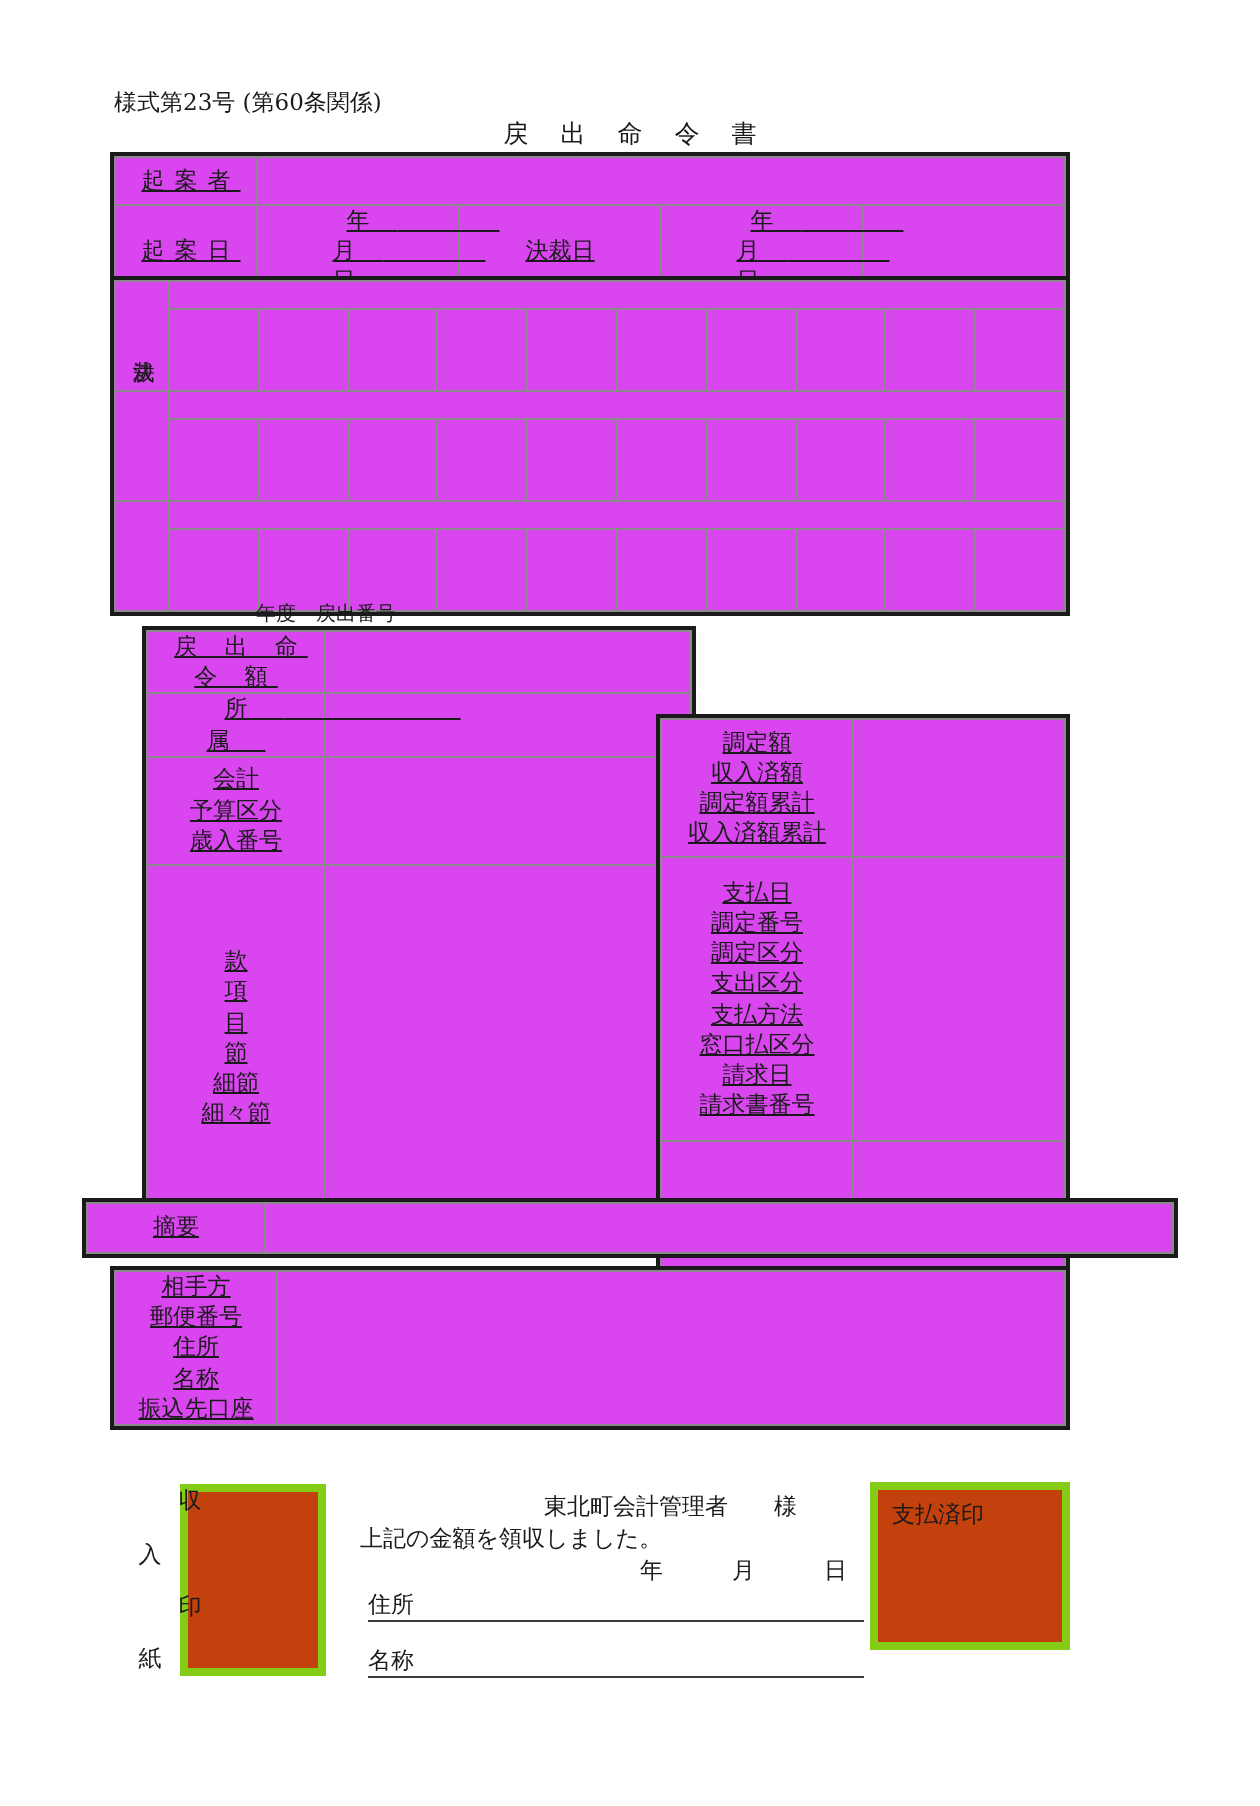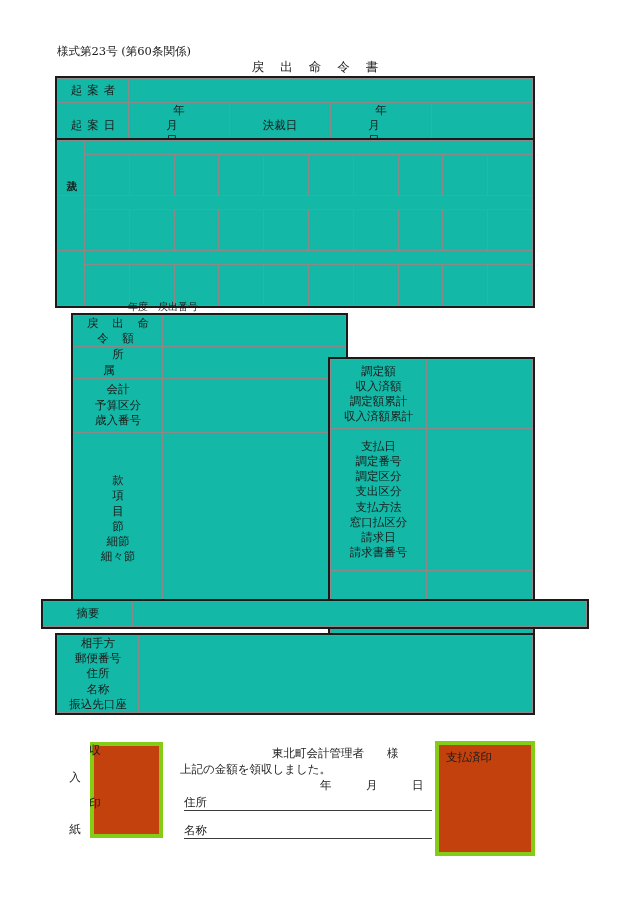--- a/index.html
+++ b/index.html
@@ -46,21 +46,22 @@
     top: 300px;
     font-size: 10px;
     white-space: nowrap;
   }
 
   
   table.grid {
     position: absolute;
     border-collapse: collapse;
     table-layout: fixed;
-    background: #14b8a6;
+    background: #d946ef;
+    text-decoration: underline;
   }
   table.grid > * > tr > td {
     border: 1px solid #8a8a8a;
     padding: 0;
     font-size: 11.5px;
     vertical-align: middle;
     text-align: center;
     line-height: 1.32;
   }
   .outer {
@@ -298,17 +299,17 @@
   <div class="receipt-text" style="left:180px; top:762px;">上記の金額を領収しました。</div>
 
   <div class="receipt-text" style="left:320px; top:778px;">年　　　月　　　日</div>
 
   <div class="receipt-text" style="left:184px; top:795px;">住所</div>
   <div class="rule" style="left:184px; top:810px; width:248px;"></div>
 
   <div class="receipt-text" style="left:184px; top:823px;">名称</div>
   <div class="rule" style="left:184px; top:838px; width:248px;"></div>
 
-  <div class="stampbox" style="left:435px; top:741px; width:100px; height:115px;">
+  <div class="stampbox" style="left:435px; top:741px; width:100px; height:84px;">
     <div class="top-left-text" style="padding:5px 0 0 7px;">支払済印</div>
   </div>
 
 </div>
 
 </body></html>

